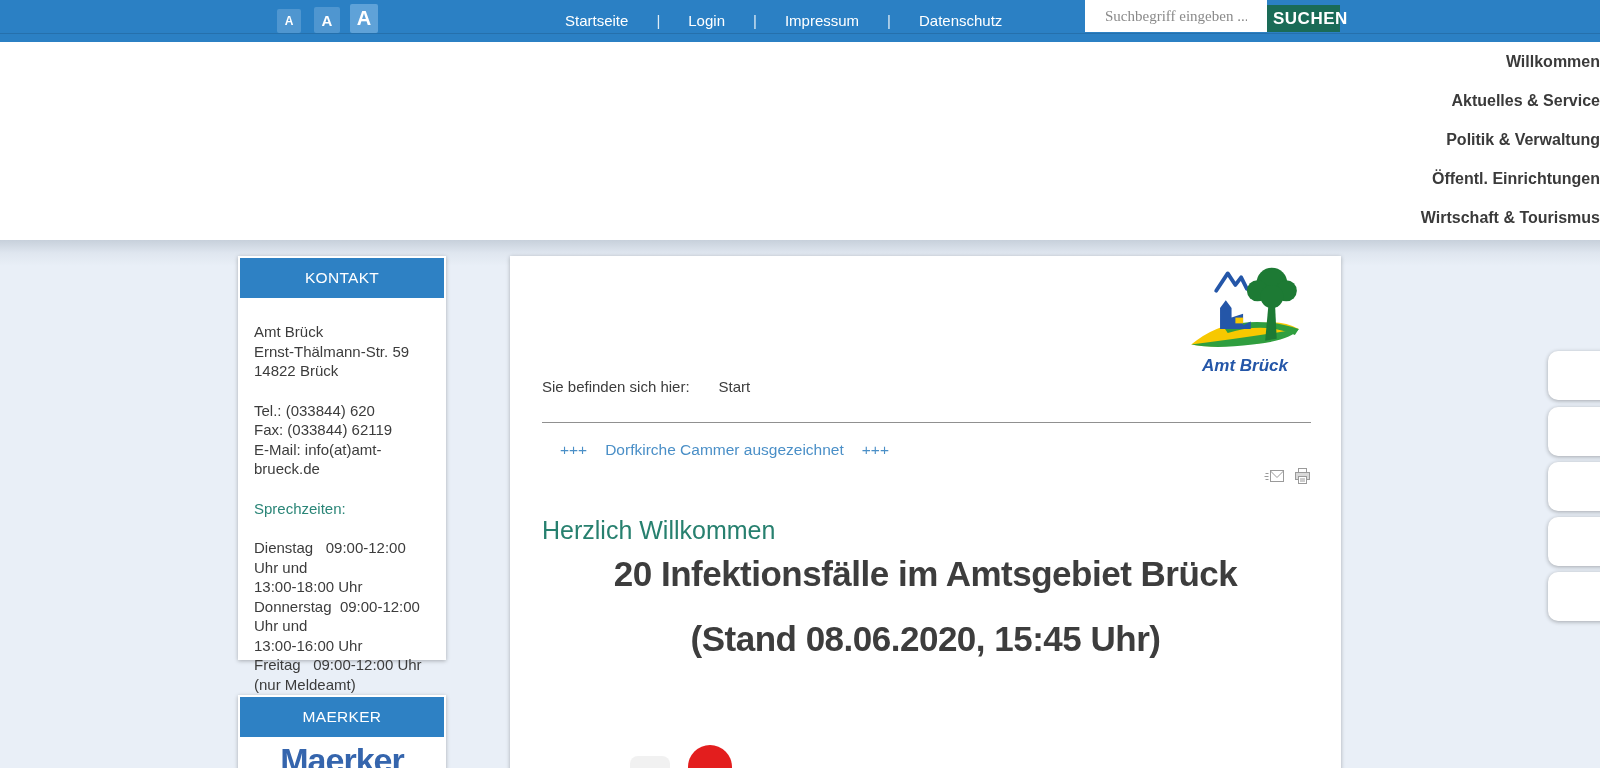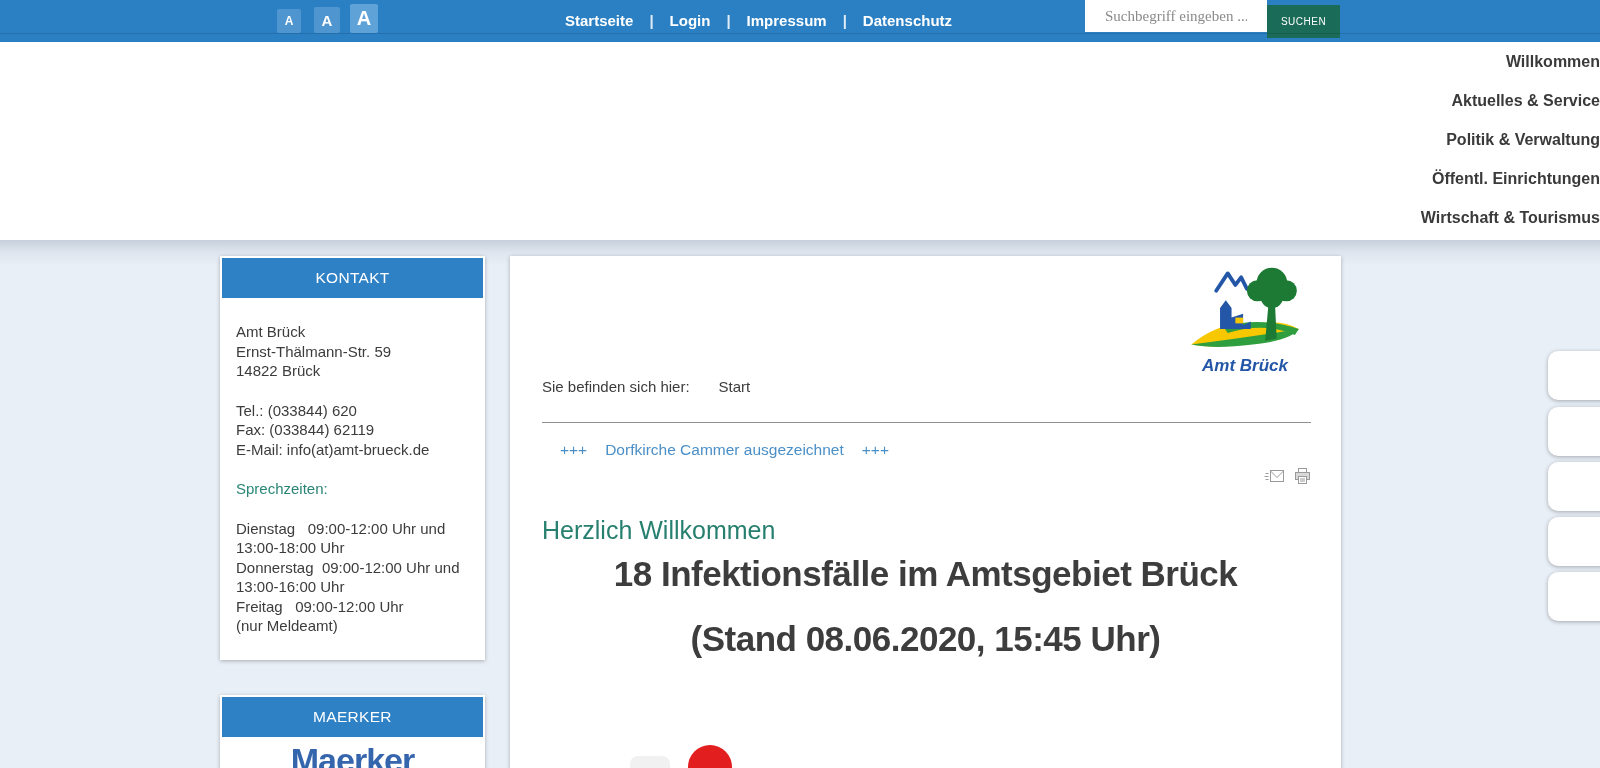--- a/index.html
+++ b/index.html
@@ -26,37 +26,37 @@
     background: #4f96d0; border-radius: 2px; cursor: pointer;
     font-family: "Liberation Sans", sans-serif; padding: 0;
     display: flex; align-items: center; justify-content: center;
   }
   .fb1 { left: 277px; top: 9px;  width: 24px; height: 24px; font-size: 12px; }
   .fb2 { left: 314px; top: 7px;  width: 26px; height: 26px; font-size: 15px; }
   .fb3 { left: 350px; top: 4px;  width: 28px; height: 29px; font-size: 20px; background: #5fa2d8; }
 
   .topnav {
     position: absolute; left: 565px; top: 0; height: 40px;
-    display: flex; align-items: center; gap: 16px;
-    font-size: 15px; color: #fff; font-weight: bold;
+    display: flex; align-items: center; gap: 28px;
+    font-size: 15px; color: #fff;
   }
   .topnav a { color: #fff; text-decoration: none; cursor: pointer; }
   .topnav .sep { color: rgba(255,255,255,0.85); }
 
   .search-input {
     position: absolute; left: 1085px; top: 0; width: 182px; height: 32px;
     border: none; outline: none; padding: 0 20px;
     font-size: 15px; color: #555; background: #fff;
     font-family: Liberation Serif, serif;
   }
   .search-input::placeholder { color: #8a8a8a; }
   .search-btn {
-    position: absolute; left: 1267px; top: 5px; width: 73px; height: 33px;
+    position: absolute; left: 1267px; top: 5px; width: 73px; height: 27px;
     border: none; background: #1a6b57; color: #fff;
-    font-size: 10px; font-weight: normal; letter-spacing: 0.5px;
+    font-size: 17px; font-weight: bold; letter-spacing: 0.5px;
     cursor: pointer; font-family: "Liberation Sans", sans-serif;
   }
 
   
   .menuband {
     position: absolute; left: 0; top: 42px; width: 1600px; height: 198px;
     background: #ffffff;
   }
   .menu-item {
     display: block; height: 39px; line-height: 39px; text-align: right;
@@ -65,21 +65,21 @@
   }
 
   
   .lower-bg {
     position: absolute; left: 0; top: 240px; width: 1600px; height: 528px;
     background: linear-gradient(180deg, #c7d0db 0px, #dfe6ef 13px, #e9eff7 26px, #e9eff7 100%);
   }
 
   
   .sidebox {
-    position: absolute; left: 220px; width: 265px; background: #fff;
+    position: absolute; left: 238px; width: 208px; background: #fff;
     box-shadow: 0 1px 4px rgba(0,0,0,0.28);
   }
   .kontakt-box { top: 256px; height: 404px; }
   .maerker-box { top: 695px; height: 130px; overflow: hidden; }
   .sidebox-header {
     margin: 2px; height: 40px; line-height: 40px; text-align: center;
     background: #2e81c4; color: #fff; font-size: 15.5px; letter-spacing: 0.3px;
   }
   .k-body {
     padding: 22px 16px 0 16px; font-size: 15px; line-height: 19.5px; color: #3c3c3c;
@@ -273,21 +273,21 @@
           <rect x="4.5" y="8.5" width="8" height="7" fill="#fff"></rect>
           <path d="M6 11 h5 M6 13 h5" fill="none"></path>
         </g>
       </svg>
     </span>
   </div>
 
   <h1 class="welcome">Herzlich Willkommen</h1>
 
   <div class="headline-wrap">
-    <h2 class="headline">18 Infektionsfälle im Amtsgebiet Brück</h2>
+    <h2 class="headline">20 Infektionsfälle im Amtsgebiet Brück</h2>
     <h2 class="headline-date">(Stand 08.06.2020, 15:45 Uhr)</h2>
   </div>
 
   <div class="img-peek-gray"></div>
   <div class="img-peek-red"></div>
 </main>
 
 <div class="side-tab st1"></div>
 <div class="side-tab st2"></div>
 <div class="side-tab st3"></div>

